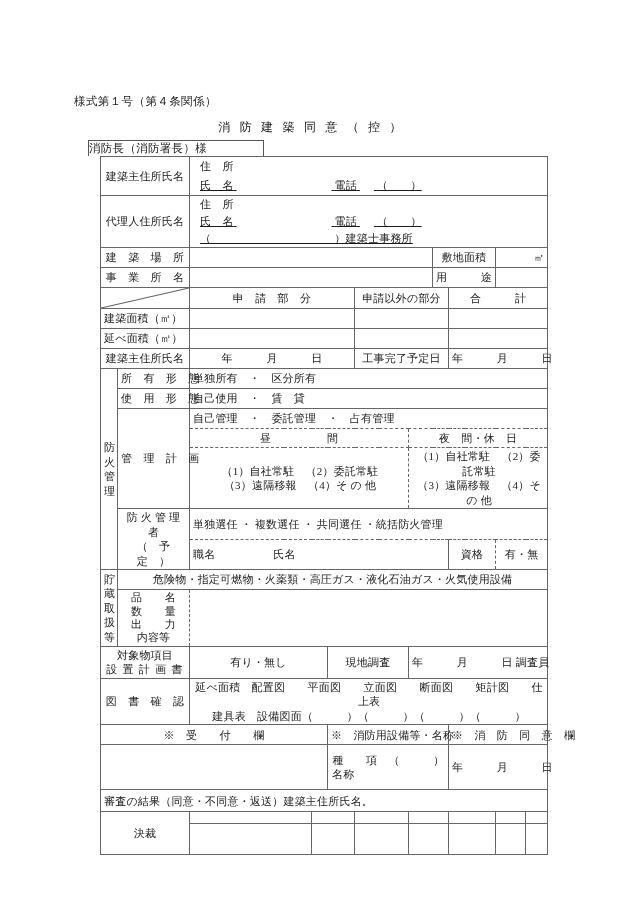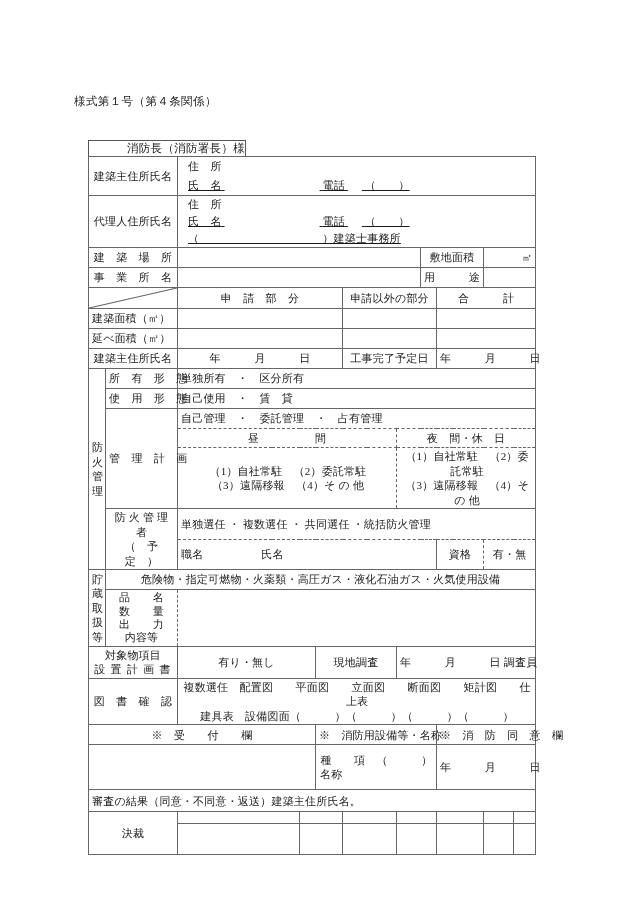--- a/index.html
+++ b/index.html
@@ -37,34 +37,34 @@
     width: 447px;
     text-align: center;
     font-size: 12px;
     letter-spacing: 3.2px;
     white-space: nowrap;
   }
   .addressee-box {
     position: absolute;
     left: 88px;
     top: 140px;
-    width: 158px;
+    width: 176px;
     height: 16px;
     border: 1px solid #555;
     border-bottom: none;
     box-sizing: border-box;
     font-size: 11.5px;
-    text-align: right;
+    text-align: left;
     line-height: 15px;
     letter-spacing: 0.3px;
     white-space: nowrap;
   }
   table.main {
     position: absolute;
-    left: 88px;
+    left: 100px;
     top: 156px;
     width: 447px;
     border-collapse: collapse;
     table-layout: fixed;
   }
   table.main td {
     border: 1px solid #666;
     font-size: 11px;
     padding: 1px 3px;
     vertical-align: middle;
@@ -101,20 +101,21 @@
     display: block;
   }
   .m2 { font-size: 10px; }
 </style>
 </head>
 <body>
 
 <div class="page">
 
   <div class="form-no">様式第１号（第４条関係）</div>
+  <div class="doc-title">消 防 建 築 同 意 （ 控 ）</div>
   <div class="addressee-box">消防長（消防署長）様</div>
 
   <table class="main">
     <colgroup>
       <col style="width:17px">
       <col style="width:17px">
       <col style="width:55px">
       <col style="width:94px">
       <col style="width:28px">
       <col style="width:16px">
@@ -292,21 +293,21 @@
         <div class="sp3">設 置 計 画 書</div>
       </td>
       <td colspan="3" class="ctr nowrap">有り・無し</td>
       <td colspan="3" class="ctr nowrap">現地調査</td>
       <td colspan="6" class="ctr nowrap">年　　　月　　　日 調査員</td>
     </tr>
 
     <tr>
       <td colspan="3" class="ctr nowrap" style="height:24px">図　書　確　認</td>
       <td colspan="12" class="lft two-line" style="padding-left:4px">
-        <div>複数選任　配置図　　平面図　　立面図　　断面図　　矩計図　　仕上表</div>
+        <div>延べ面積　配置図　　平面図　　立面図　　断面図　　矩計図　　仕上表</div>
         <div>建具表　設備図面（　　　）（　　　）（　　　）（　　　）</div>
       </td>
     </tr>
 
     <tr>
       <td colspan="6" class="ctr nowrap" style="height:17px">※　受　　付　　欄</td>
       <td colspan="5" class="ctr nowrap">※　消防用設備等・名称</td>
       <td colspan="4" class="ctr nowrap">※　消　防　同　意　欄</td>
     </tr>
     <tr>

